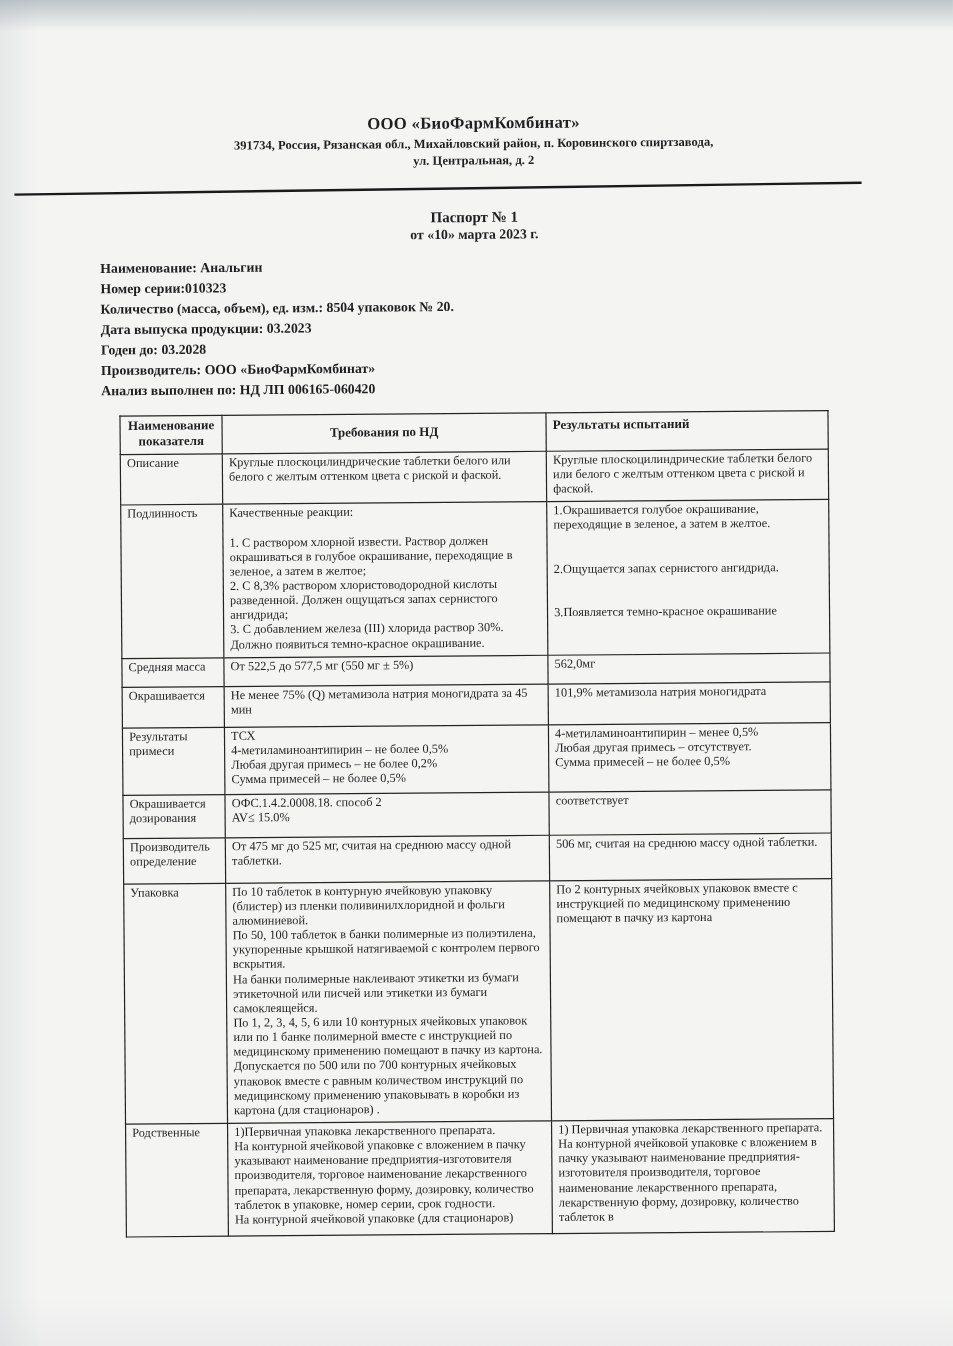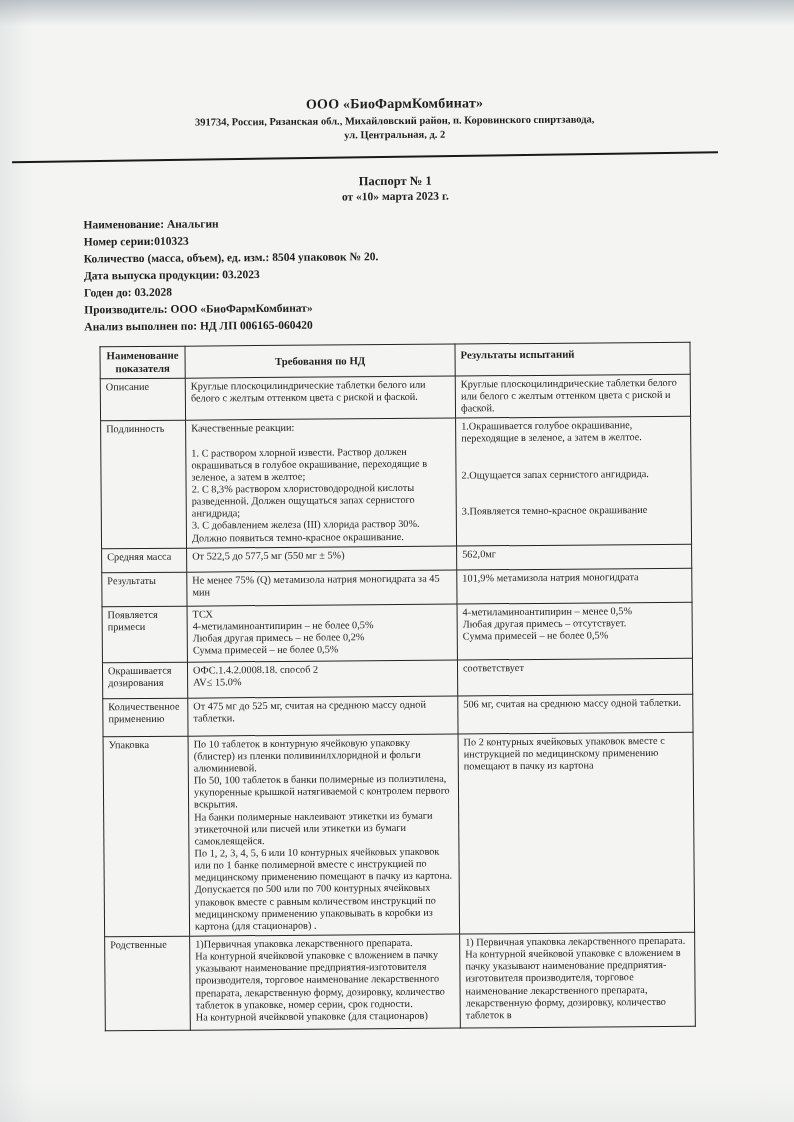--- a/index.html
+++ b/index.html
@@ -132,42 +132,42 @@
 
 
 3.Появляется  темно-красное окрашивание</td>
     </tr>
     <tr class="sp-mass">
       <td class="row-label">Средняя масса</td>
       <td class="pre">От 522,5 до 577,5 мг (550 мг ± 5%)</td>
       <td class="pre">562,0мг</td>
     </tr>
     <tr class="sp-diss">
-      <td class="row-label">Результаты</td>
+      <td class="row-label">Окрашивается</td>
       <td class="pre">Не менее 75% (Q) метамизола натрия моногидрата за 45 мин</td>
       <td class="pre">101,9% метамизола натрия моногидрата</td>
     </tr>
     <tr class="sp-imp">
-      <td class="row-label">Появляется примеси</td>
+      <td class="row-label">Результаты примеси</td>
       <td class="pre">ТСХ
 4-метиламиноантипирин – не более 0,5%
 Любая другая примесь – не более 0,2%
 Сумма примесей – не более 0,5%</td>
       <td class="pre">4-метиламиноантипирин – менее 0,5%
 Любая другая примесь – отсутствует.
 Сумма примесей – не более 0,5%</td>
     </tr>
     <tr class="sp-uni">
       <td class="row-label">Окрашивается дозирования</td>
       <td class="pre">ОФС.1.4.2.0008.18. способ 2
 AV≤ 15.0%</td>
       <td class="pre">соответствует</td>
     </tr>
     <tr class="sp-quant">
-      <td class="row-label">Количественное применению</td>
+      <td class="row-label">Производитель определение</td>
       <td class="pre">От 475 мг до 525 мг, считая на среднюю массу одной таблетки.</td>
       <td class="pre">506 мг, считая на среднюю массу одной таблетки.</td>
     </tr>
     <tr class="sp-pack">
       <td class="row-label">Упаковка</td>
       <td class="pre">По 10 таблеток в контурную ячейковую упаковку (блистер) из пленки поливинилхлоридной и фольги алюминиевой.
 По 50, 100 таблеток в банки полимерные из полиэтилена, укупоренные крышкой натягиваемой с контролем первого вскрытия.
 На банки полимерные наклеивают этикетки из бумаги этикеточной или писчей или этикетки из бумаги самоклеящейся.
 По 1, 2, 3, 4, 5, 6 или 10 контурных ячейковых упаковок или по 1 банке полимерной вместе с инструкцией по медицинскому применению помещают в пачку из картона.
 Допускается по 500 или по 700 контурных ячейковых упаковок вместе с равным количеством инструкций по медицинскому применению упаковывать в коробки из картона (для стационаров) .</td>

